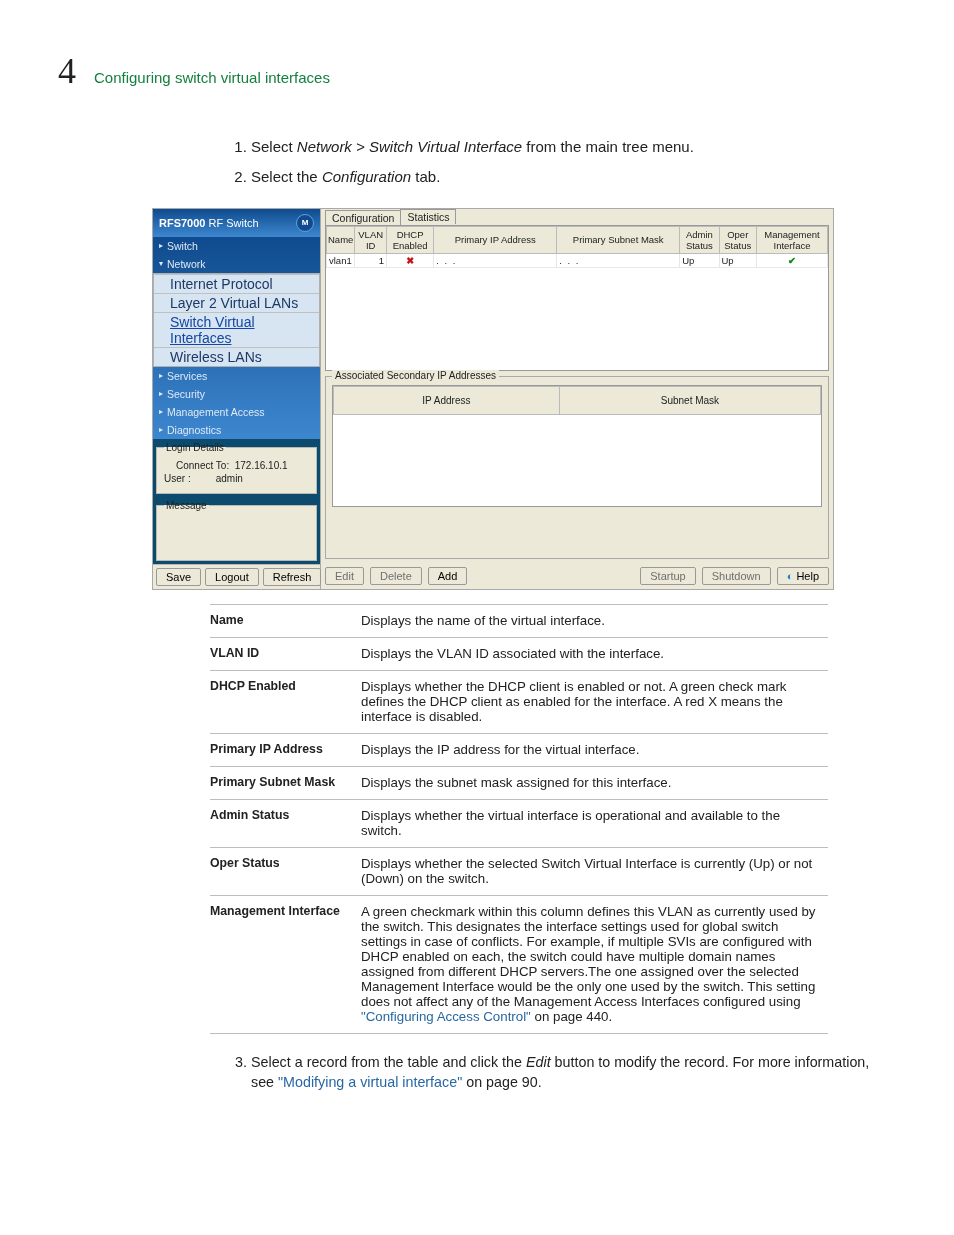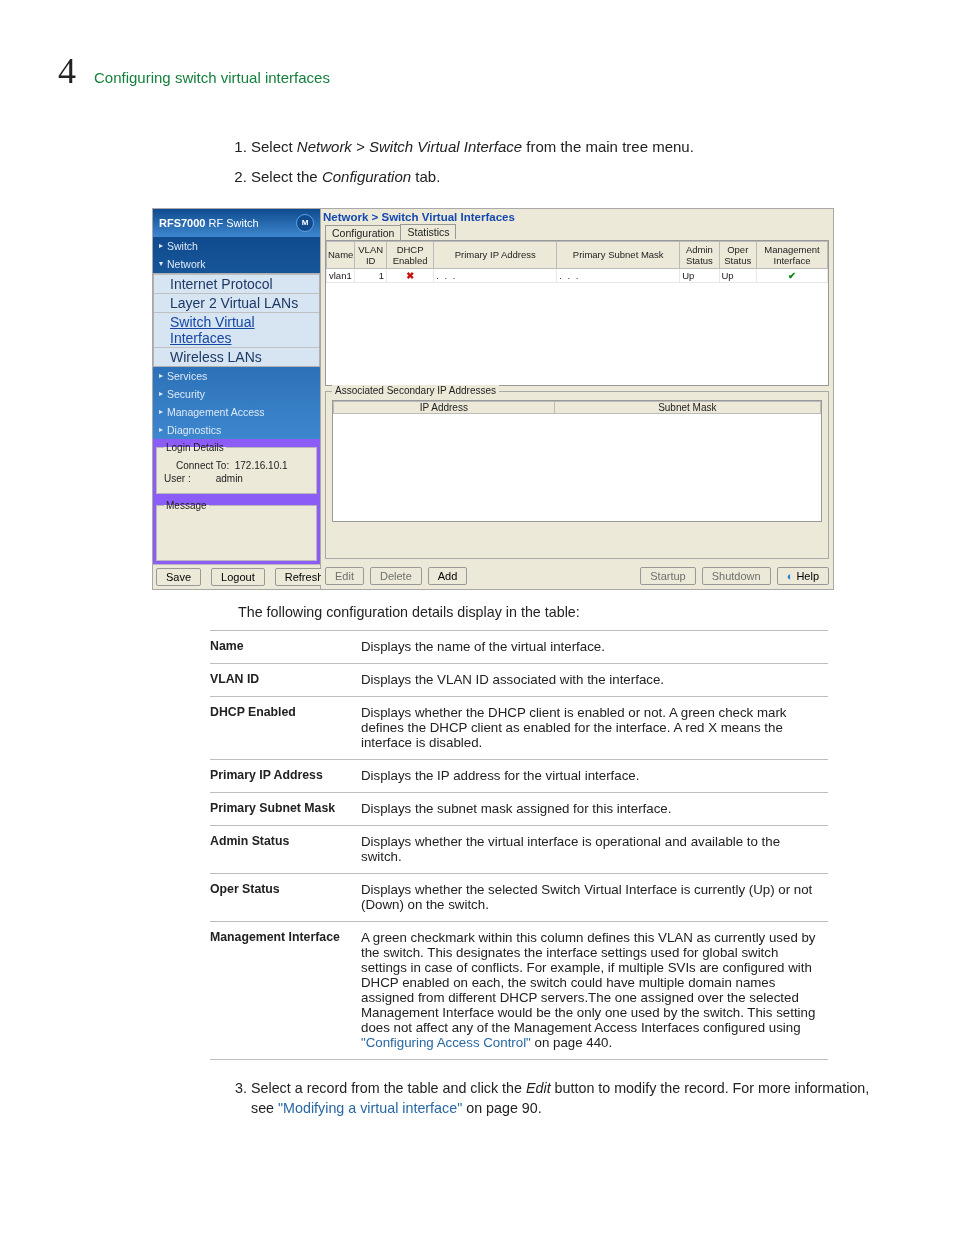--- a/index.html
+++ b/index.html
@@ -7,21 +7,21 @@
   .page-header { display:flex; align-items:baseline; gap:18px; margin-bottom:44px; }
   .chap-num { font-family:Georgia,'Times New Roman',serif; font-size:36px; font-weight:400;}
   .chap-title { font-family:Arial,sans-serif; font-size:15px; color:#15803d; }
   .body-text { font-size:15px; line-height:1.45; }
   ol.steps { padding-left:33px; margin:0 0 20px 160px; }
   ol.steps li { margin-bottom:8px; }
   .italic { font-style:italic; }
   .link { color:#2767a3; }
   .screenshot { width:680px; height:380px; margin:12px 0 14px 94px; border:1px solid #a9a9a9; background:#ece9d8; font-family:'MS Sans Serif',Arial,sans-serif; font-size:10.5px; display:flex; flex-direction:column; }
   .ss-main { flex:1; display:flex; overflow:hidden;}
-  .ss-side { width:167px; background:#8b5cf6; border-right:1px solid #a9a9a9; display:flex; flex-direction:column; }
+  .ss-side { width:167px; background:#0c4a6e; border-right:1px solid #a9a9a9; display:flex; flex-direction:column; }
   .ss-brand { background:linear-gradient(180deg,#0f4b8e,#3d87cf); color:#fff; padding:5px 6px; font-size:11px; display:flex; align-items:center; justify-content:space-between;}
   .ss-brand .logo{width:16px;height:16px;border-radius:50%;background:#0f4b8e;border:1px solid #5fa1df;display:flex;align-items:center;justify-content:center;font-weight:bold;font-size:8px;}
   .tree { background:linear-gradient(180deg,#0f4b8e,#3d87cf); color:#dfe9f6; font-size:10.5px;}
   .tree-row{padding:3px 6px; display:flex;align-items:center;gap:4px;}
   .tree-sub{background:#d7e4f2;color:#1c3a66;padding:1px 4px 1px 16px;border-top:1px solid #c0c0c0;display:flex;align-items:center;gap:3px;font-size:14px;}
   .tree-sub.sel{color:#1447a4;text-decoration:underline;}
   .side-box{border:1px solid #b8b8b8;background:#ece9d8;margin:3px;padding:5px 5px 7px 7px;font-size:10px;}
   .side-box legend{font-size:10px;padding:0 2px;}
   .ss-content { flex:1; display:flex; flex-direction:column; background:#ece9d8; }
   .breadcrumb { color:#1348b0; font-weight:bold; font-size:11.5px; padding:2px 2px 1px 2px;}
@@ -31,26 +31,26 @@
   .grid-wrap{border:1px solid #999;background:#fff;margin:1px 4px;flex:0 0 144px;overflow:hidden;}
   table.grid{width:100%;border-collapse:collapse; font-size:9.5px;}
   table.grid th{background:#ece9d8;border:1px solid #bbb;padding:2px 1px;font-weight:normal;text-align:center;}
   table.grid td{border:1px solid #e8e8e8;padding:1px 2px;text-align:left;white-space:nowrap;}
   .chk{color:#0b8a15;font-weight:bold;}
   .xmark{color:#c81010;font-weight:bold;}
   .group{border:1px solid #a9a9a9;margin:4px;padding-top:6px;position:relative;flex:1;background:#ece9d8;}
   .group-label{position:absolute;top:-7px;left:6px;background:#ece9d8;padding:0 3px;font-size:10px;}
   .grid-wrap2{border:1px solid #999;background:#fff;margin:2px 6px 6px 6px;height:120px;}
   table.grid2{width:100%;border-collapse:collapse;font-size:10px;}
-  table.grid2 th{background:#ece9d8;border:1px solid #bbb;padding:0; font-weight:normal;text-align:center;}
+  table.grid2 th{background:#ece9d8;border:1px solid #bbb;padding:8px; font-weight:normal;text-align:center;}
   .button-row{display:flex;gap:6px;padding:4px; align-items:center;}
   .winbtn{border:1px solid #999;background:#ece9d8;padding:2px 9px;font-size:11px;border-radius:2px;color:#6f6f6f;}
   .winbtn.enabled{color:#000;}
   .spacer{flex:1;}
-  .ss-bottom-left{display:flex;gap:10px;padding:3px;border-top:1px solid #b8b8b8;background:#ece9d8;}
+  .ss-bottom-left{display:flex;gap:4px;padding:3px;border-top:1px solid #b8b8b8;background:#ece9d8;}
   .intro-line{ font-size:14.3px; margin:8px 0 10px 180px;}
   table.field-table { width:618px; border-collapse:collapse; margin-left:152px; font-size:13.3px;}
   table.field-table tr td { border-top:1px solid #bdbdbd; padding:8px 6px 9px 0; vertical-align:top;}
   table.field-table tr:last-child td{border-bottom:1px solid #bdbdbd;}
   table.field-table td.label{font-family:Arial,sans-serif;font-weight:bold;font-size:12.3px;width:145px;}
   ol.steps2 { padding-left:33px; margin:18px 0 0 160px; font-size:14.3px; line-height:1.45;}
   ol.steps2 li{margin-bottom:8px;}
   .mask-cell{font-family:Arial;letter-spacing:1.5px;}
   .tri::before{content:"▸ ";font-size:8px;}
   .trid::before{content:"▾ ";font-size:8px;}
@@ -107,21 +107,20 @@
           <legend>Message</legend>
         </fieldset>
         <div class="ss-bottom-left">
           <button class="winbtn enabled" style="flex:1;">Save</button>
           <button class="winbtn enabled" style="flex:1;">Logout</button>
           <button class="winbtn enabled" style="flex:1;">Refresh</button>
         </div>
       </div>
 
       <div class="ss-content">
-        <div class="breadcrumb">Network &gt; Switch Virtual Interfaces</div>
         <div class="tabs-row">
           <div class="tab active">Configuration</div>
           <div class="tab">Statistics</div>
         </div>
         <div class="grid-wrap">
           <table class="grid">
             <thead>
                 <tr>
               <th>Name</th>
               <th>VLAN ID</th>
@@ -166,21 +165,20 @@
           <button class="winbtn enabled">Add</button>
           <span class="spacer"></span>
           <button class="winbtn">Startup</button>
           <button class="winbtn">Shutdown</button>
           <button class="winbtn enabled"><span style="color:#1c84d4;font-weight:bold;">◐</span> <span>Help</span></button>
         </div>
       </div>
     </div>
   </div>
 
-  <div class="intro-line">The following configuration details display in the table:</div>
 
   <table class="field-table">
     <tbody id="ft-body">
         <tr>
           <td class="label">Name</td>
           <td>Displays the name of the virtual interface.</td>
         </tr>
         <tr>
           <td class="label">VLAN ID</td>
           <td>Displays the VLAN ID associated with the interface.</td>

